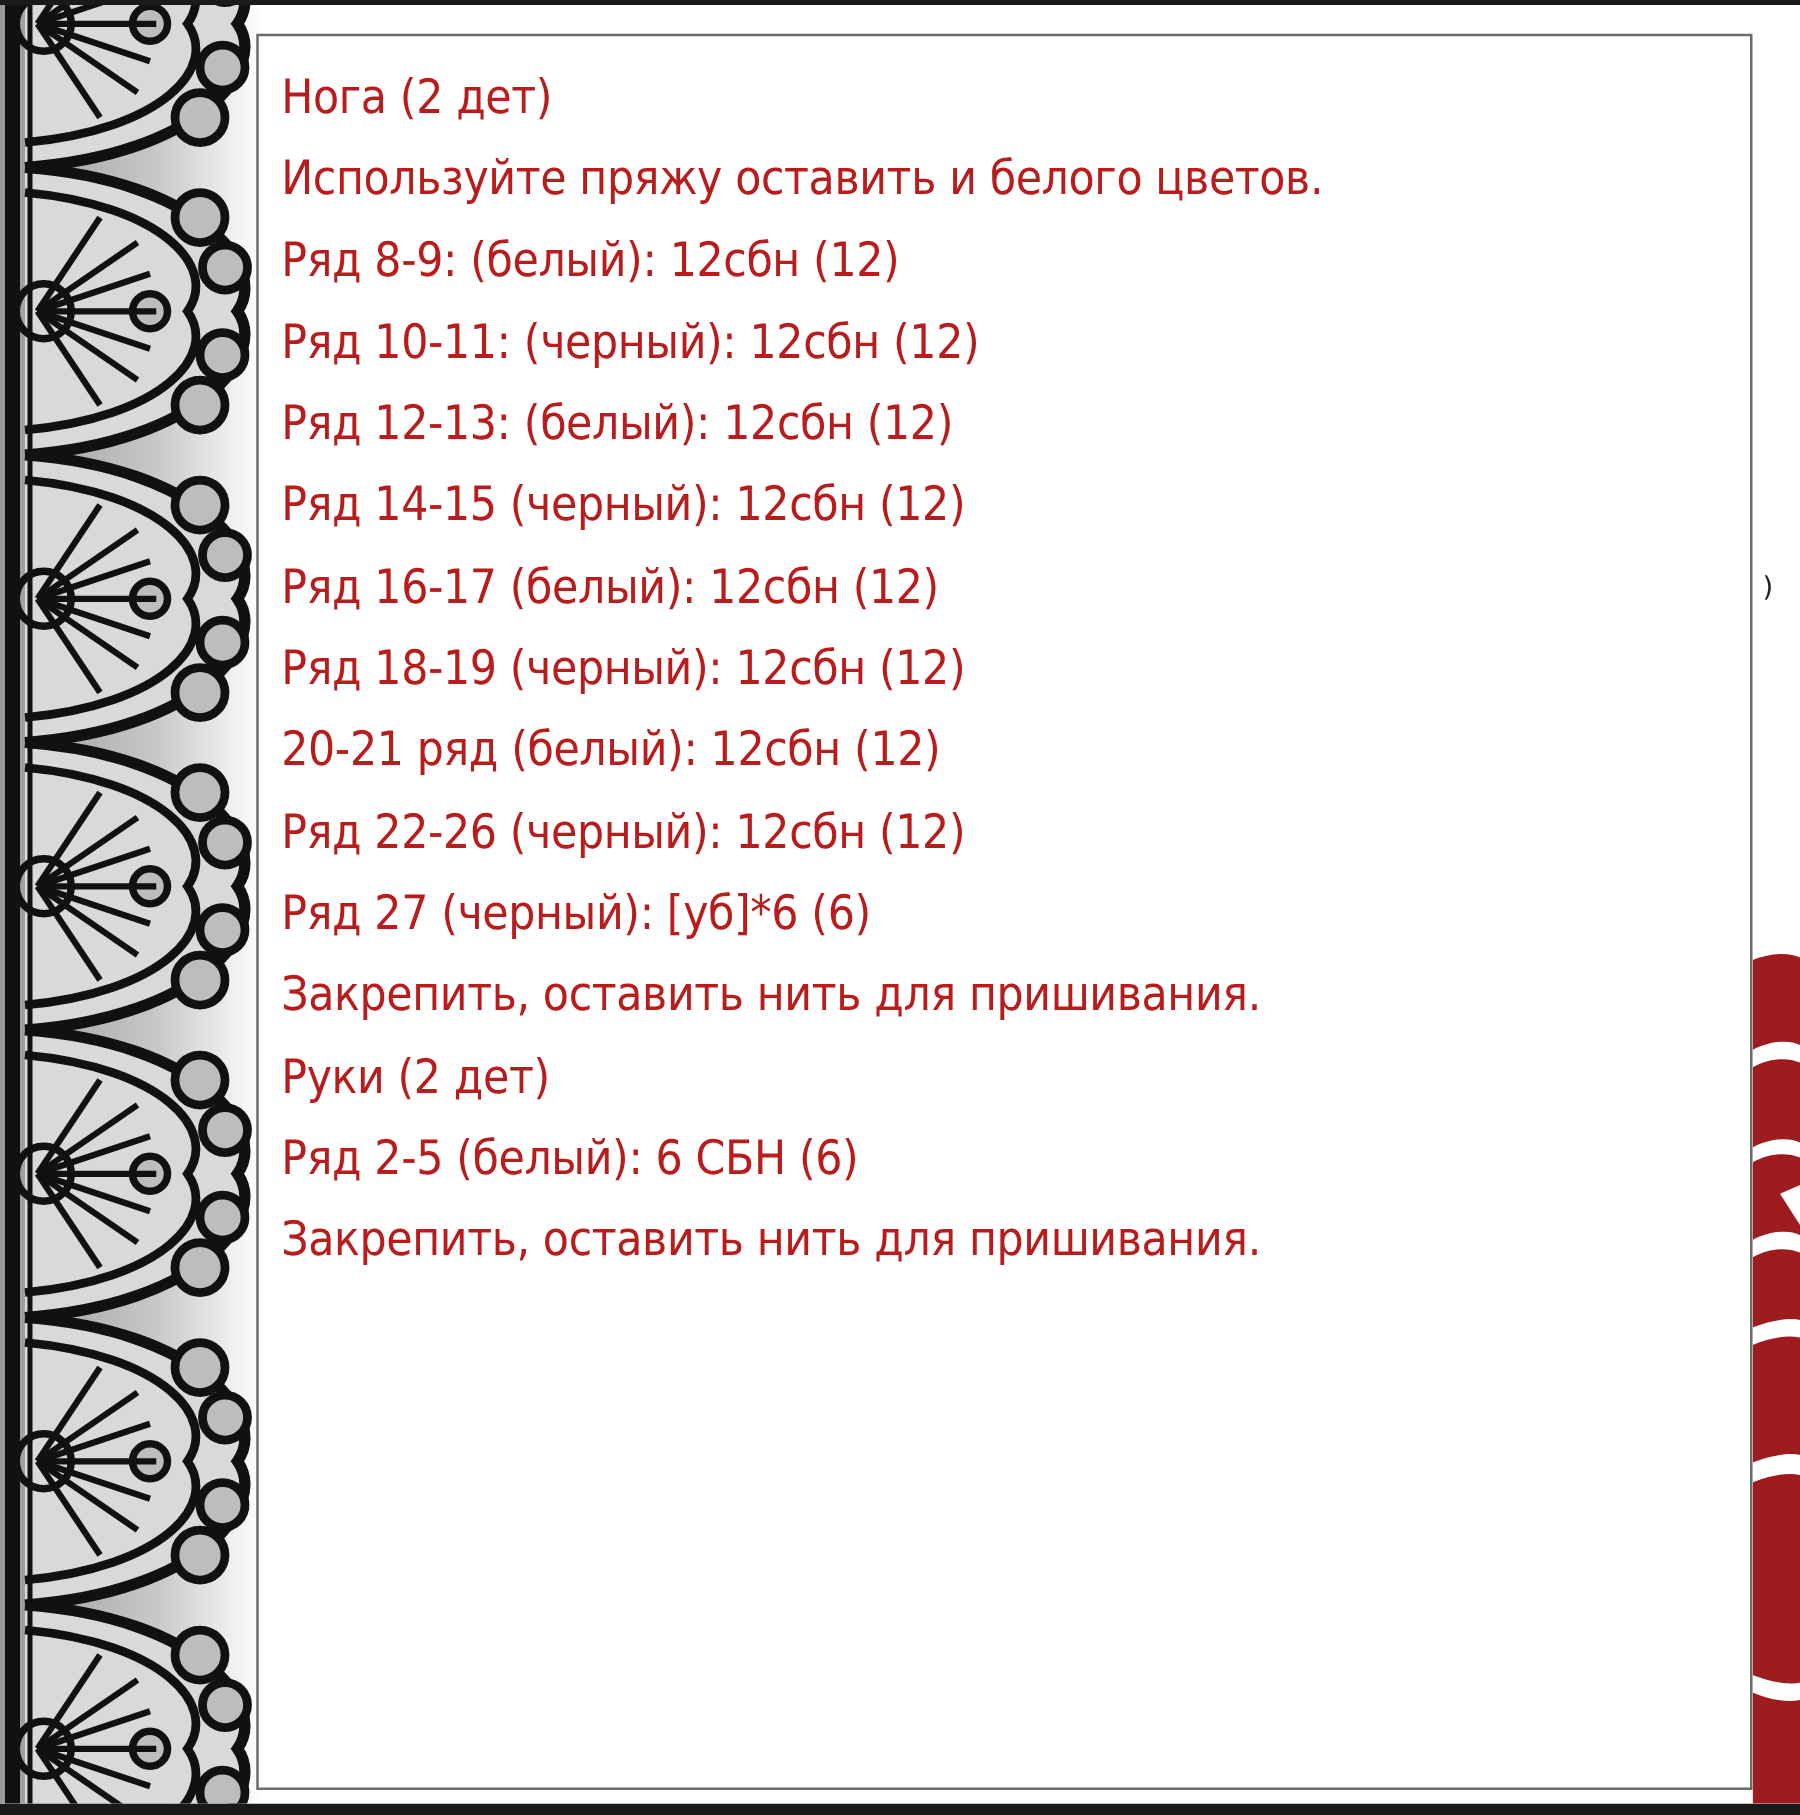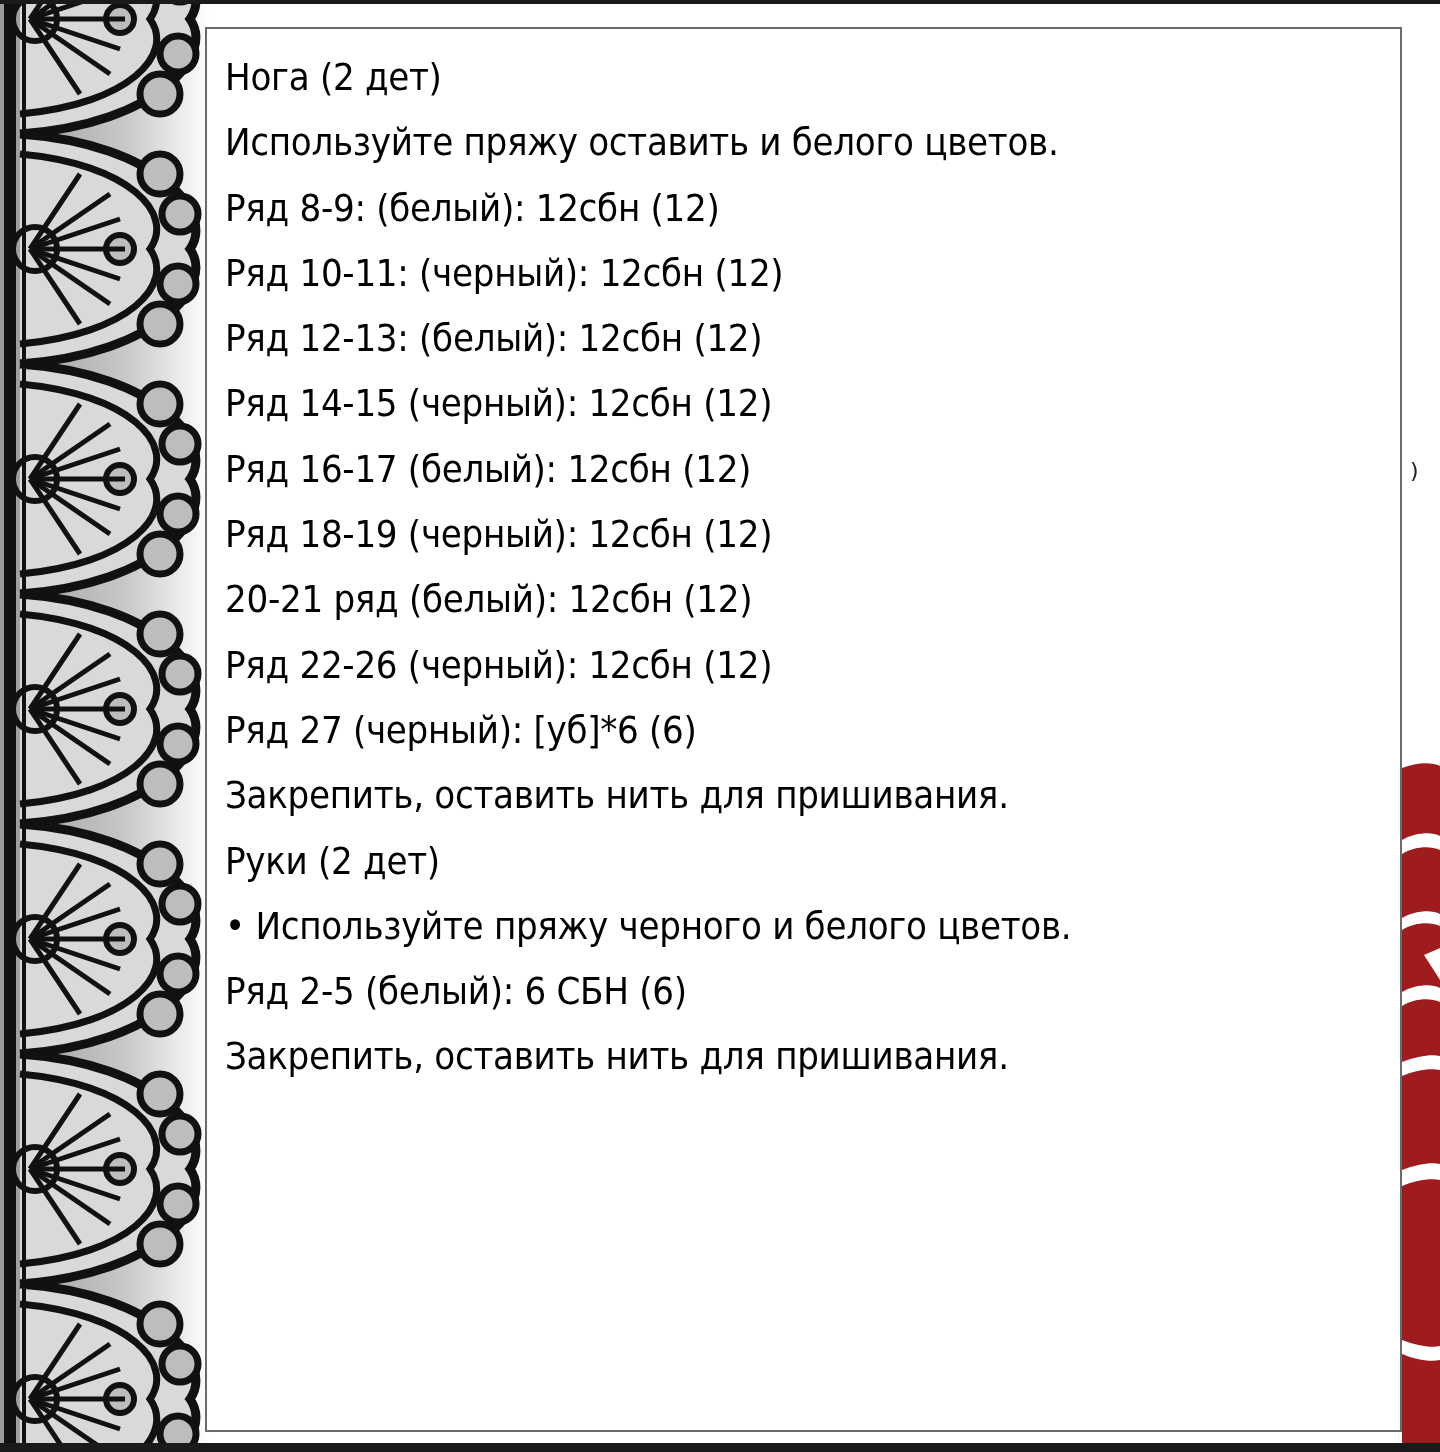--- a/index.html
+++ b/index.html
@@ -17,21 +17,21 @@
 
     .stray-paren { position: absolute; left: 1410px; top: 458px; font-size: 22px; color: #222; font-family: "DejaVu Sans", sans-serif; }
 
     .content-box {
       position: absolute; left: 205px; top: 27px; width: 1197px; height: 1405px;
       background: #ffffff; border: 2px solid #6b6b6b;
       padding: 16px 0 0 18px;
     }
     .line {
       font-family: "DejaVu Sans Condensed", "DejaVu Sans", sans-serif;
-      font-size: 38px; line-height: 65.3px; color: #000000;
+      font-size: 38px; line-height: 65.3px; color: #b91c1c;
       white-space: nowrap; letter-spacing: -0.3px;
     }
   </style>
 </head>
 <body>
 
 <div class="top-bar"></div>
 
 <div class="lace-border">
   <svg width="210" height="1439" viewBox="0 0 210 1439" xmlns="http://www.w3.org/2000/svg">
@@ -100,18 +100,17 @@
   <div class="line">Ряд 10-11: (черный): 12сбн (12)</div>
   <div class="line">Ряд 12-13: (белый): 12сбн (12)</div>
   <div class="line">Ряд 14-15 (черный): 12сбн (12)</div>
   <div class="line">Ряд 16-17 (белый): 12сбн (12)</div>
   <div class="line">Ряд 18-19 (черный): 12сбн (12)</div>
   <div class="line">20-21 ряд (белый): 12сбн (12)</div>
   <div class="line">Ряд 22-26 (черный): 12сбн (12)</div>
   <div class="line">Ряд 27 (черный): [уб]*6 (6)</div>
   <div class="line">Закрепить, оставить нить для пришивания.</div>
   <div class="line">Руки (2 дет)</div>
-  <div class="line">• Используйте пряжу черного и белого цветов.</div>
   <div class="line">Ряд 2-5 (белый): 6 СБН (6)</div>
   <div class="line">Закрепить, оставить нить для пришивания.</div>
 </div>
 
 <div class="bottom-bar"></div>
 
 </body></html>

